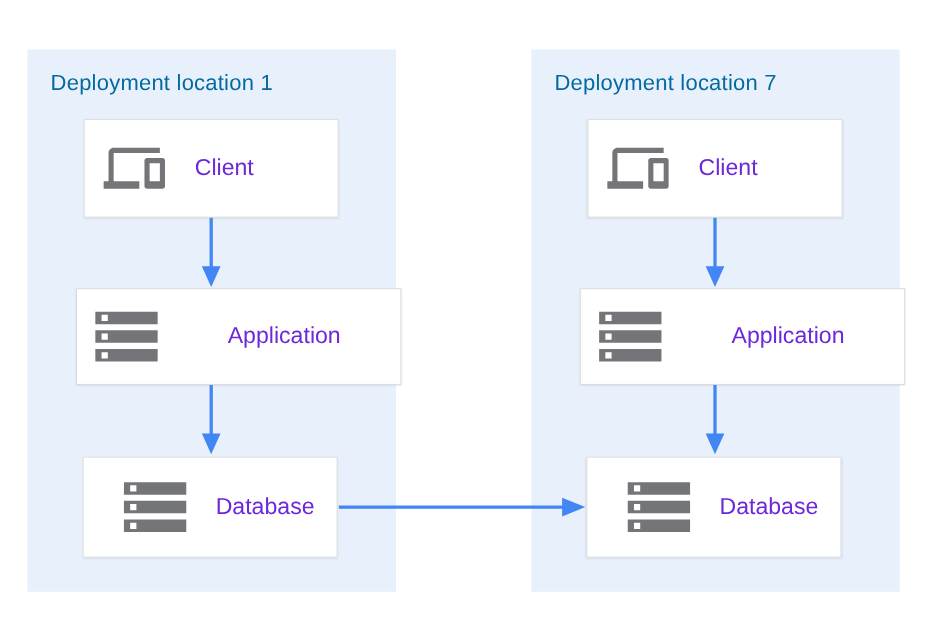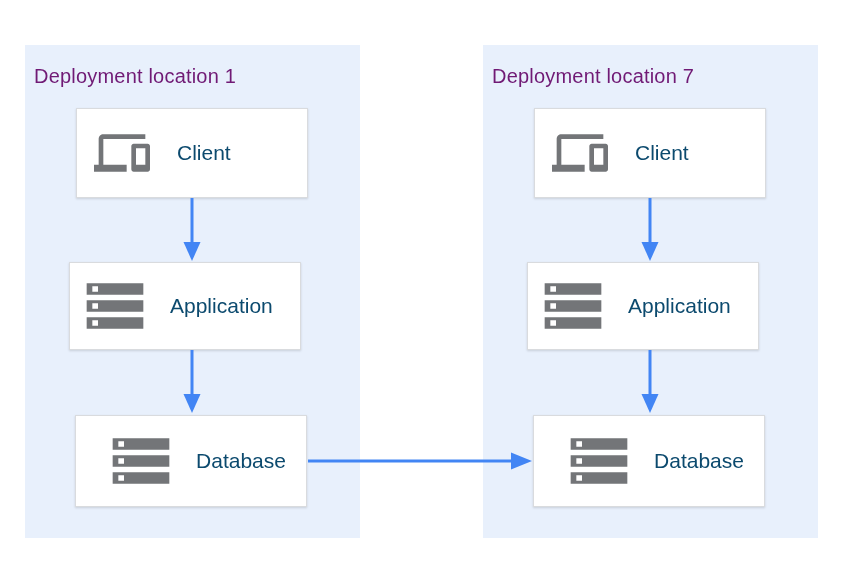--- a/index.html
+++ b/index.html
@@ -15,53 +15,53 @@
     position: absolute;
     top: 45px;
     width: 335px;
     height: 493px;
     background: #e8f0fc;
   }
   .panel.p1 { left: 25px; }
   .panel.p2 { left: 483px; }
   .panel-title {
     position: absolute;
-    left: 9px;
+    left: 21px;
     top: 18px;
     font-size: 20px;
     line-height: 26px;
-    color: #701a75;
+    color: #0369a1;
     letter-spacing: 0.2px;
     white-space: nowrap;
   }
   .node {
     position: absolute;
     background: #ffffff;
     border: 1px solid #d9dbde;
     box-shadow: 0 1px 2px rgba(60,64,67,0.18);
     box-sizing: border-box;
     display: flex;
     align-items: center;
     padding-left: 16px;
   }
   .node-client      { left: 51px; top: 63px;  width: 232px; height: 90px; }
-  .node-application { left: 44px; top: 217px; width: 232px; height: 88px; }
+  .node-application { left: 44px; top: 217px; width: 296px; height: 88px; gap: 37px; }
   .node-database    { left: 50px; top: 370px; width: 232px; height: 92px; justify-content: center; }
   .icon-cell {
     width: 70px;
     display: flex;
     align-items: center;
     flex: none;
   }
   .icon-devices { width: 56px; height: 56px; margin-left: 1px; fill: #737578; }
   .icon-storage { width: 68px; height: 68px; margin-left: -5px; fill: #737578; }
   .node-label {
     margin-left: 14px;
     font-size: 21px;
-    color: #0c4a6e;
+    color: #6d28d9;
     white-space: nowrap;
   }
   .arrows {
     position: absolute;
     left: 0; top: 0;
     width: 852px;
     height: 578px;
     pointer-events: none;
   }
   .arrow-stroke { stroke: #4285f4; stroke-width: 3; }

